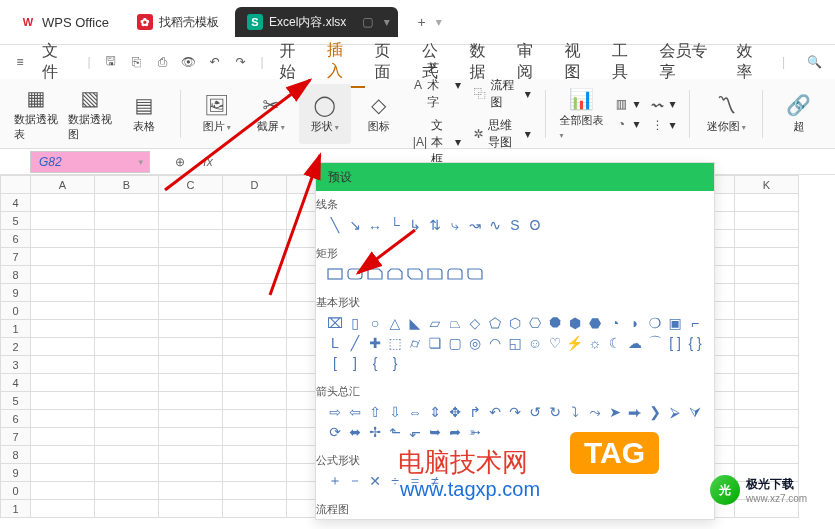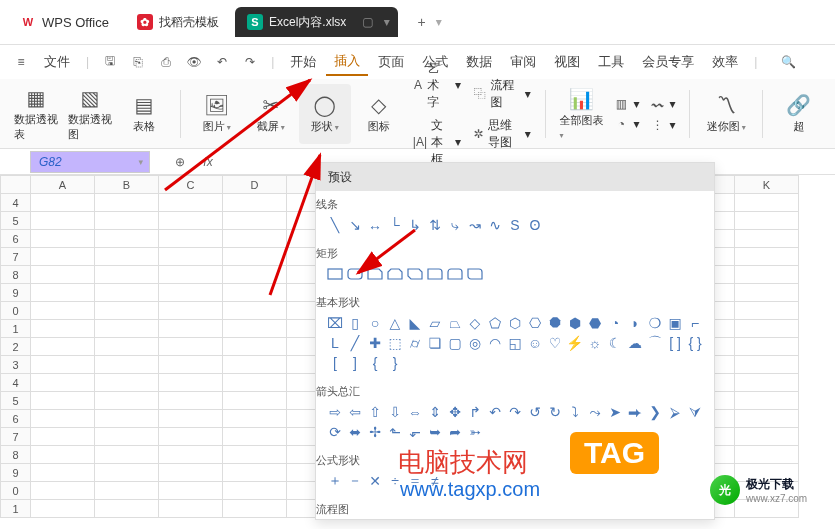--- a/index.html
+++ b/index.html
@@ -16,56 +16,56 @@
 .ico.t { background:#d23; color:#fff; }
 .ico.s { background:#0a8; color:#fff; }
 .tab .mon { margin-left:10px; color:#888; }
 .tab .drop { margin-left:4px; color:#888; }
 .newtab { width:24px; height:24px; display:flex; align-items:center; justify-content:center; margin-left:8px; font-size:14px; color:#666; }
 
 
 .menubar { height:34px; display:flex; align-items:center; padding:0 8px; gap:2px; }
 .mb-ico { width:26px; height:26px; display:flex; align-items:center; justify-content:center; color:#555; border-radius:4px; }
 .mb-sep { color:#ccc; margin:0 6px; }
-.mb-txt { padding:4px 8px; color:#444; font-size:13px;text-align:right; }
+.mb-txt { padding:4px 8px; color:#444; font-size:16px; }
 .mb-txt.sel { color:#c06a00; border-bottom:2px solid #c06a00; font-weight:500; }
 .mb-search { margin-left:10px; }
 
 
 .ribbon { height:70px; display:flex; align-items:center; padding:4px 10px; border-bottom:1px solid #e0e0e0; gap:4px; background:#fafafa; }
 .rgrp { display:flex; align-items:center; gap:2px; }
 .rbig { display:flex; flex-direction:column; align-items:center; justify-content:center; min-width:52px; height:60px; padding:2px 4px; border-radius:4px; }
 .rbig.sel { background:#eee; }
 .rbig .ricon { font-size:20px; height:24px; display:flex; align-items:center; color:#555; }
 .rbig .rlbl { font-size:11px; margin-top:2px; }
 .rbig .rdd::after { content:" ▾"; font-size:8px; color:#888; }
 .rsm { display:flex; flex-direction:column; gap:2px; }
 .rline { display:flex; align-items:center; gap:4px; padding:2px 4px; }
 .rline .ri { width:16px; text-align:center; color:#555; }
 .rvsep { width:1px; height:48px; background:#ddd; margin:0 6px; }
 
 
 .nfrow { height:26px; display:flex; align-items:center; border-bottom:1px solid #e0e0e0; }
-.namebox { width:120px; height:22px; border:1px solid #ccc; background:#c4b5fd; display:flex; align-items:center; padding:0 8px; margin:0 0 0 30px; position:relative; }
+.namebox { width:120px; height:22px; border:1px solid #ccc; background:#f9a8d4; display:flex; align-items:center; padding:0 8px; margin:0 0 0 30px; position:relative; }
 .namebox span { color:#2a60c8; font-style:italic; }
 .namebox::after { content:"▾"; position:absolute; right:6px; color:#999; font-size:9px; }
 .fxarea { display:flex; align-items:center; margin-left:20px; gap:8px; }
 .fxic { width:20px; text-align:center; color:#666; }
 
 
 .gridwrap { position:relative; }
 table.grid { border-collapse:collapse; table-layout:fixed; }
 .grid th,.grid td { border:1px solid #ddd; height:18px; font-weight:normal; font-size:11px; color:#555; text-align:center; }
 .grid th.colh { width:64px; background:#fafafa; }
 .grid th.rowh { width:30px; background:#fafafa; }
 .grid tr:nth-child(1) th:first-child { width:30px; }
 
 
 .panel { position:absolute; left:315px; top:162px; width:400px; background:#fff; border:1px solid #ddd; box-shadow:0 4px 12px rgba(0,0,0,.12); z-index:50; }
-.panel .phdr { height:28px; display:flex; align-items:center; padding:0 12px; background:#e5e5e5; font-size:12px; font-weight:500; }
+.panel .phdr { height:28px; display:flex; align-items:center; padding:0 12px; background:#22c55e; font-size:12px; font-weight:500; }
 .panel .psec { padding:6px 0 2px; font-size:11px; color:#555; }
 .panel .prow { display:flex; flex-wrap:wrap; gap:2px; padding:2px 10px 6px; }
 .shp { width:18px; height:18px; display:flex; align-items:center; justify-content:center; color:#4a78b8; font-size:14px; cursor:pointer; border-radius:2px; }
 .shp svg { width:16px; height:16px; stroke:#4a78b8; fill:none; stroke-width:1.2; }
 
 
 .arrow { position:absolute; z-index:80; pointer-events:none; }
 
 
 .wm-txt { position:absolute; z-index:90; font-weight:normal; pointer-events:none;text-align:right; }

